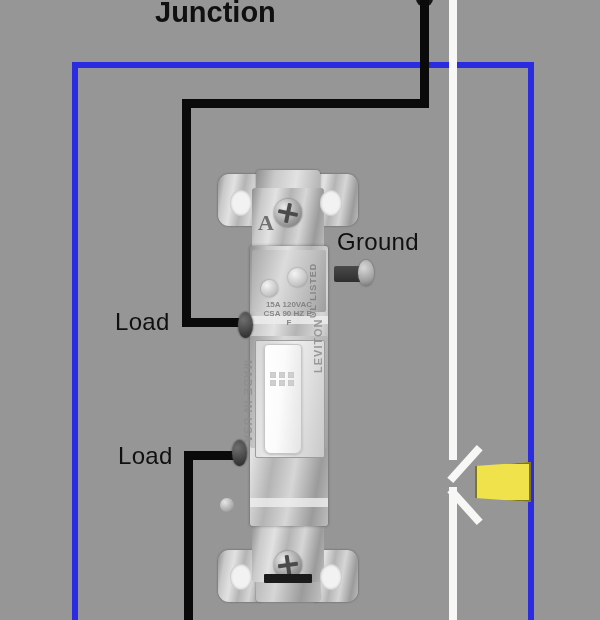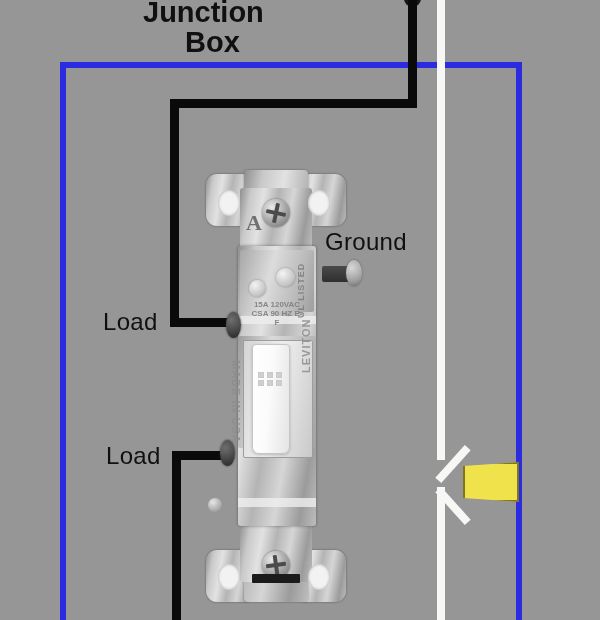--- a/index.html
+++ b/index.html
@@ -3,21 +3,21 @@
 <meta charset="utf-8">
 <style>
   html,body{margin:0;padding:0;}
   body{
     width:600px;height:620px;
     background:#969696;
     font-family:"Liberation Sans", sans-serif;
     overflow:hidden;
     position:relative;
   }
-  #stage{position:absolute;left:0;top:0;width:544px;height:620px;text-decoration:underline;}
+  #stage{position:absolute;left:12px;top:0;width:544px;height:620px;text-decoration:underline;}
 
   
   .lbl{
     position:absolute;
     color:#101010;
     font-weight:bold;
     white-space:nowrap;
     letter-spacing:0px;
   }
   #title-line1{left:143px;top:-4px;font-size:29px;}
@@ -229,21 +229,20 @@
     border-radius:50%;
     background:radial-gradient(circle at 35% 30%,#e6e6e6,#a9a9a9 65%,#7b7b7b);
   }
 </style>
 </head>
 <body>
 
 <div id="stage">
 
   <div class="lbl" id="title-line1">Junction</div>
-  <div class="lbl" id="title-line2">Box</div>
 
   <div class="boxline" id="box-top"></div>
   <div class="boxline" id="box-left"></div>
   <div class="boxline" id="box-right"></div>
 
   <div class="wht" id="n-main"></div>
   <div class="wht-diag" id="n-diag-up"></div>
   <div class="wht-diag" id="n-diag-dn"></div>
   <div class="wht" id="n-lower"></div>
 

